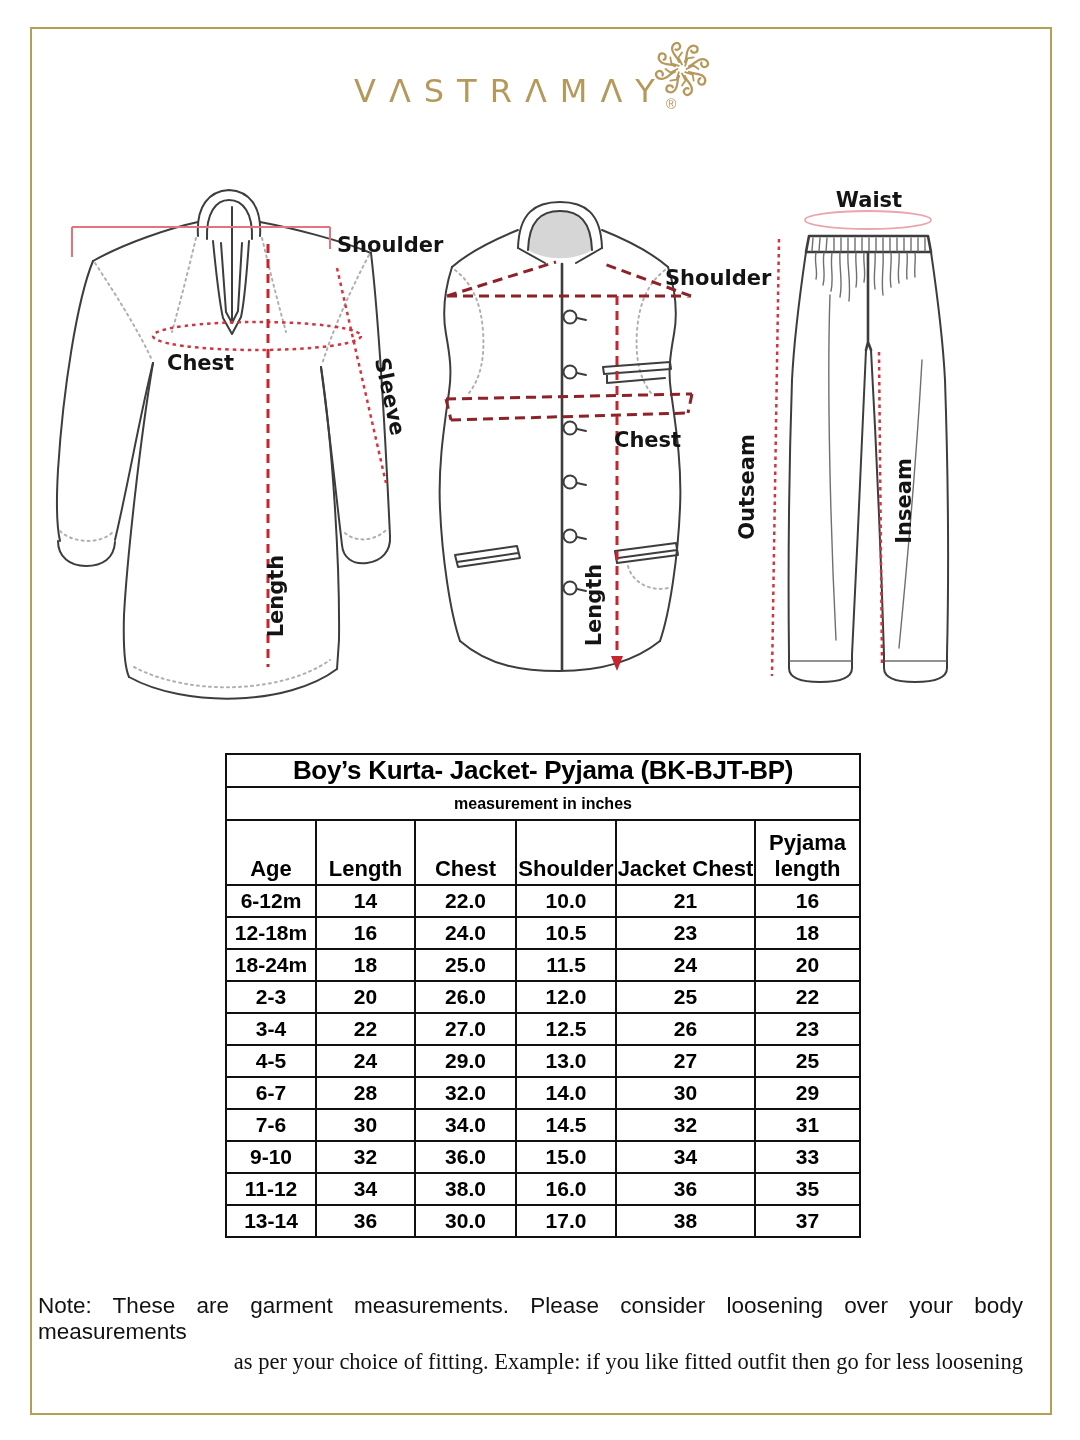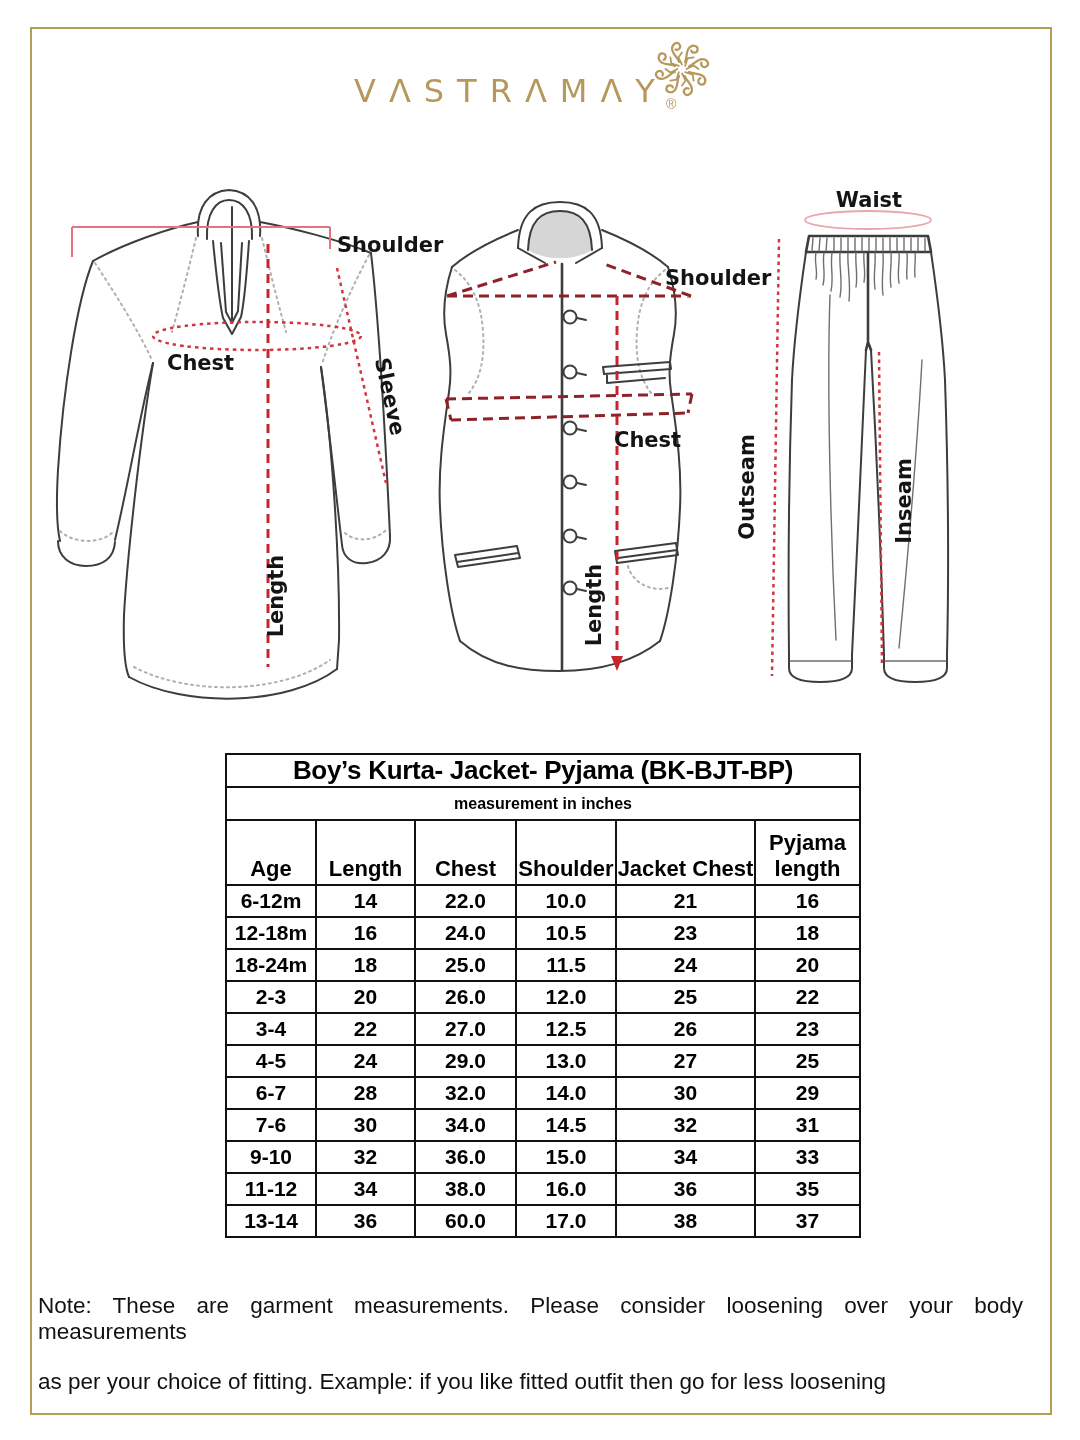--- a/index.html
+++ b/index.html
@@ -33,21 +33,21 @@
   .size-table td,.size-table th{border:2px solid #111;text-align:center;font-weight:700;
               padding:0;overflow:hidden;}
   .t-title{font-size:26px;height:30px;letter-spacing:-0.3px;}
   .t-sub{font-size:16px;height:31px;margin-left:7px;}
   .size-table th{font-size:22px;height:60px;vertical-align:bottom;padding-bottom:3px;line-height:1.15;}
   .size-table tbody td{font-size:21px;height:30px;}
 
   
   .note{position:absolute;left:38px;top:1293px;width:985px;font-size:22.5px;color:#121212;}
   .note .l1{text-align:justify;text-align-last:justify;}
-  .note .l2{margin-top:24px;}
+  .note .l2{text-align:right;margin-top:4px;font-family:Liberation Serif, serif;}
 </style>
 </head>
 <body>
 
 <div class="page">
   <div class="frame"></div>
 
   <div class="logo-text">VΛSTRΛMΛY</div>
   <div class="reg-mark">®</div>
   <svg class="logo-icon" width="64" height="70" viewBox="-32 -35 64 70">
@@ -302,21 +302,21 @@
           <td>11-12</td>
           <td>34</td>
           <td>38.0</td>
           <td>16.0</td>
           <td>36</td>
           <td>35</td>
         </tr>
         <tr>
           <td>13-14</td>
           <td>36</td>
-          <td>60.0</td>
+          <td>30.0</td>
           <td>17.0</td>
           <td>38</td>
           <td>37</td>
         </tr>
       </tbody>
   </table>
 
   <div class="note">
     <div class="l1">Note: These are garment measurements. Please consider loosening over your body measurements</div>
     <div class="l2">as per your choice of fitting. Example: if you like fitted outfit then go for less loosening</div>

